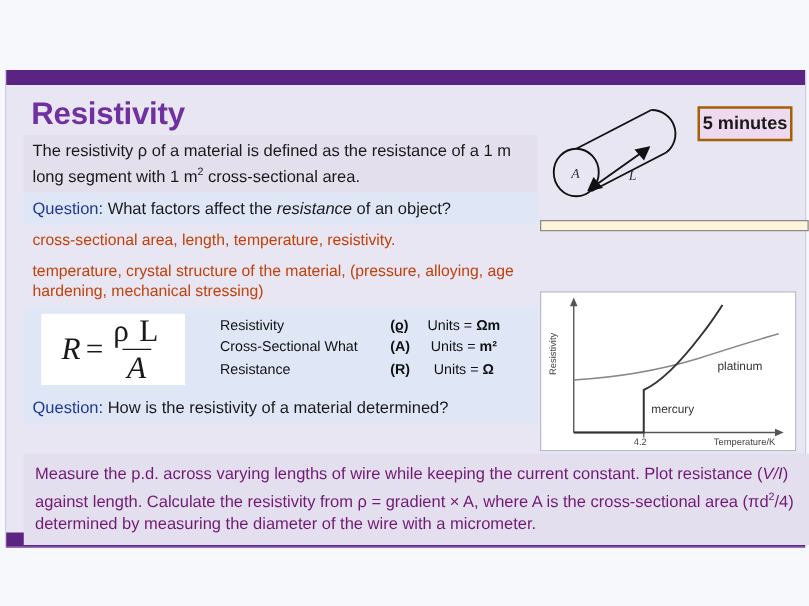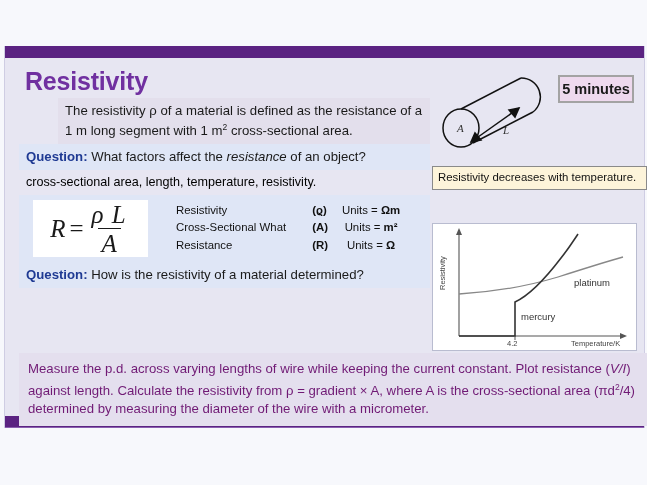--- a/index.html
+++ b/index.html
@@ -2,75 +2,75 @@
 <html><head>
 <meta charset="utf-8">
 <style>
   html,body{margin:0;padding:0;}
   body{
     width:647px;height:485px;overflow:hidden;
     background:#f7f8fc;
     font-family:"Liberation Sans", sans-serif;
   }
   .slide{
-    position:absolute;left:4px;top:46px;width:639px;height:382px;
+    position:absolute;left:4px;top:56px;width:639px;height:382px;
     background:#e7e6f2;
     border-left:1px solid #cfcde3;border-right:1px solid #cfcde3;
   }
   .bar-top{position:absolute;left:0;top:0;width:639px;height:12px;background:#5b2382;}
   .bar-bot{position:absolute;left:0;bottom:0;width:639px;height:11px;background:#5b2382;
            border-bottom:1px solid #8a5fb0;}
   .inner{position:absolute;left:0;top:12px;width:639px;height:359px;}
 
   
   .leftcol{position:absolute;left:14px;top:6px;width:411px;}
   .title{
     font-size:25px;font-weight:bold;color:#7030a0;
     letter-spacing:-0.2px;line-height:30px;padding:2px 4px 2px 6px;
   }
   .row{padding:4px 7px 5px 7px;font-size:13.2px;line-height:17px;color:#1a1a1a;}
-  .row-lav{background:#e3dfec;margin-left:39px;}
+  .row-lav{background:#e3dfec;}
   .row-blue{background:#dfe6f6;}
   .row-plain{background:transparent;}
-  .qlabel{color:#1f3a93;font-weight:bold;margin-top:26px;}
-  .ans{color:#000000;font-size:12.6px;line-height:16px;}
+  .qlabel{color:#1f3a93;font-weight:normal;margin-top:26px;}
+  .ans{color:#c2410c;font-size:12.6px;line-height:16px;}
   .ital{font-style:italic;}
   sup{font-size:8.5px;vertical-align:super;}
 
   
   .formula-row{display:flex;align-items:flex-start;background:#dfe6f6;padding:5px 7px 5px 14px;}
   .fbox{
     background:#ffffff;width:115px;height:57px;flex:0 0 auto;
     display:flex;align-items:center;justify-content:center;
   }
   .frac-eq{font-family:"Liberation Serif", serif;font-size:25px;color:#1a1a1a;
            display:flex;align-items:center;gap:4px;}
   .frac-eq .it{font-style:italic;}
   .frac{display:inline-flex;flex-direction:column;align-items:center;line-height:1;}
-  .frac .num{font-style:italic;padding:0 4px 1px 4px;letter-spacing:1px;}
+  .frac .num{padding:0 4px 1px 4px;letter-spacing:1px;}
   .frac .den{font-style:italic;padding:2px 4px 0 4px;border-top:1.6px solid #1a1a1a;}
   .ftable{margin-left:26px;margin-top:2px;font-size:11.4px;color:#111;line-height:13.6px;}
   .ftable td{padding:0 0 1.5px 0;vertical-align:top;white-space:nowrap;}
   .ftable .c2{padding-left:24px;font-weight:bold;}
   .ftable .c3{padding-left:12px;text-align:center;}
   .ftable .c3 b{font-weight:bold;}
 
   
   .bottom{
     position:absolute;left:14px;top:295px;width:611px;
     background:#e4dfee;padding:7px 9px 8px 9px;
     font-size:13.2px;line-height:18px;color:#701a75;
   }
   .bottom .it{font-style:italic;}
 
   
   .rightcol{position:absolute;left:428px;top:4px;width:200px;}
   .badge{
     position:absolute;left:125px;top:13px;width:72px;height:24px;
-    background:#eed9ee;border:2px solid #a3a3a3;
+    background:#eed9ee;border:2px solid #a16207;
     display:flex;align-items:center;justify-content:center;
     font-size:14.5px;font-weight:bold;color:#1a1a1a;
   }
   .cyl{position:absolute;left:0px;top:2px;width:125px;height:92px;}
   .note{
     position:absolute;left:-1px;top:104px;width:203px;
     background:#fdf4da;border:1px solid #8a8a8a;
     padding:3px 5px 4px 5px;font-size:11.4px;line-height:14.6px;color:#111;
   }
   .graph{
@@ -95,20 +95,21 @@
         <span>The resistivity ρ of a material is defined as the resistance of a 1 m long segment with 1 m</span><sup>2</sup><span> cross-sectional area.</span>
       </div>
 
       <div class="row row-blue">
         <span class="qlabel">Question:</span><span> What factors affect the </span><span class="ital">resistance</span><span> of an object?</span>
       </div>
 
       <div class="row row-plain ans">cross-sectional area, length, temperature, resistivity.</div>
 
 
+      <div class="row row-plain ans">temperature, crystal structure of the material, (pressure, alloying, age hardening, mechanical stressing)</div>
 
       <div class="formula-row">
         <div class="fbox">
           <div class="frac-eq">
             <span class="it">R</span>
             <span>=</span>
             <span class="frac">
               <span class="num">ρ L</span>
               <span class="den">A</span>
             </span>
@@ -162,21 +163,20 @@
         <g stroke="#111" stroke-width="1.5" fill="#111">
           <line x1="38" y1="78" x2="86" y2="44"></line>
           <polygon points="86,44 76,46 82,53"></polygon>
           <polygon points="38,78 48,76 42,69"></polygon>
         </g>
         <text x="70" y="70" font-family="Liberation Serif, serif" font-size="11" font-style="italic" fill="#333">L</text>
         <text x="24" y="68" font-family="Liberation Serif, serif" font-size="11" font-style="italic" fill="#333">A</text>
       </svg>
 
       <div class="note">
-        <div>Resistivity decreases with temperature.</div>
       </div>
 
       <div class="graph">
         <svg width="201" height="124" viewBox="0 0 201 124">
 
           <g stroke="#555" stroke-width="1.1" fill="none">
             <line x1="26" y1="112" x2="190" y2="112"></line>
             <line x1="26" y1="112" x2="26" y2="8"></line>
           </g>
           <polygon points="26,4 23,11 29,11" fill="#555"></polygon>

